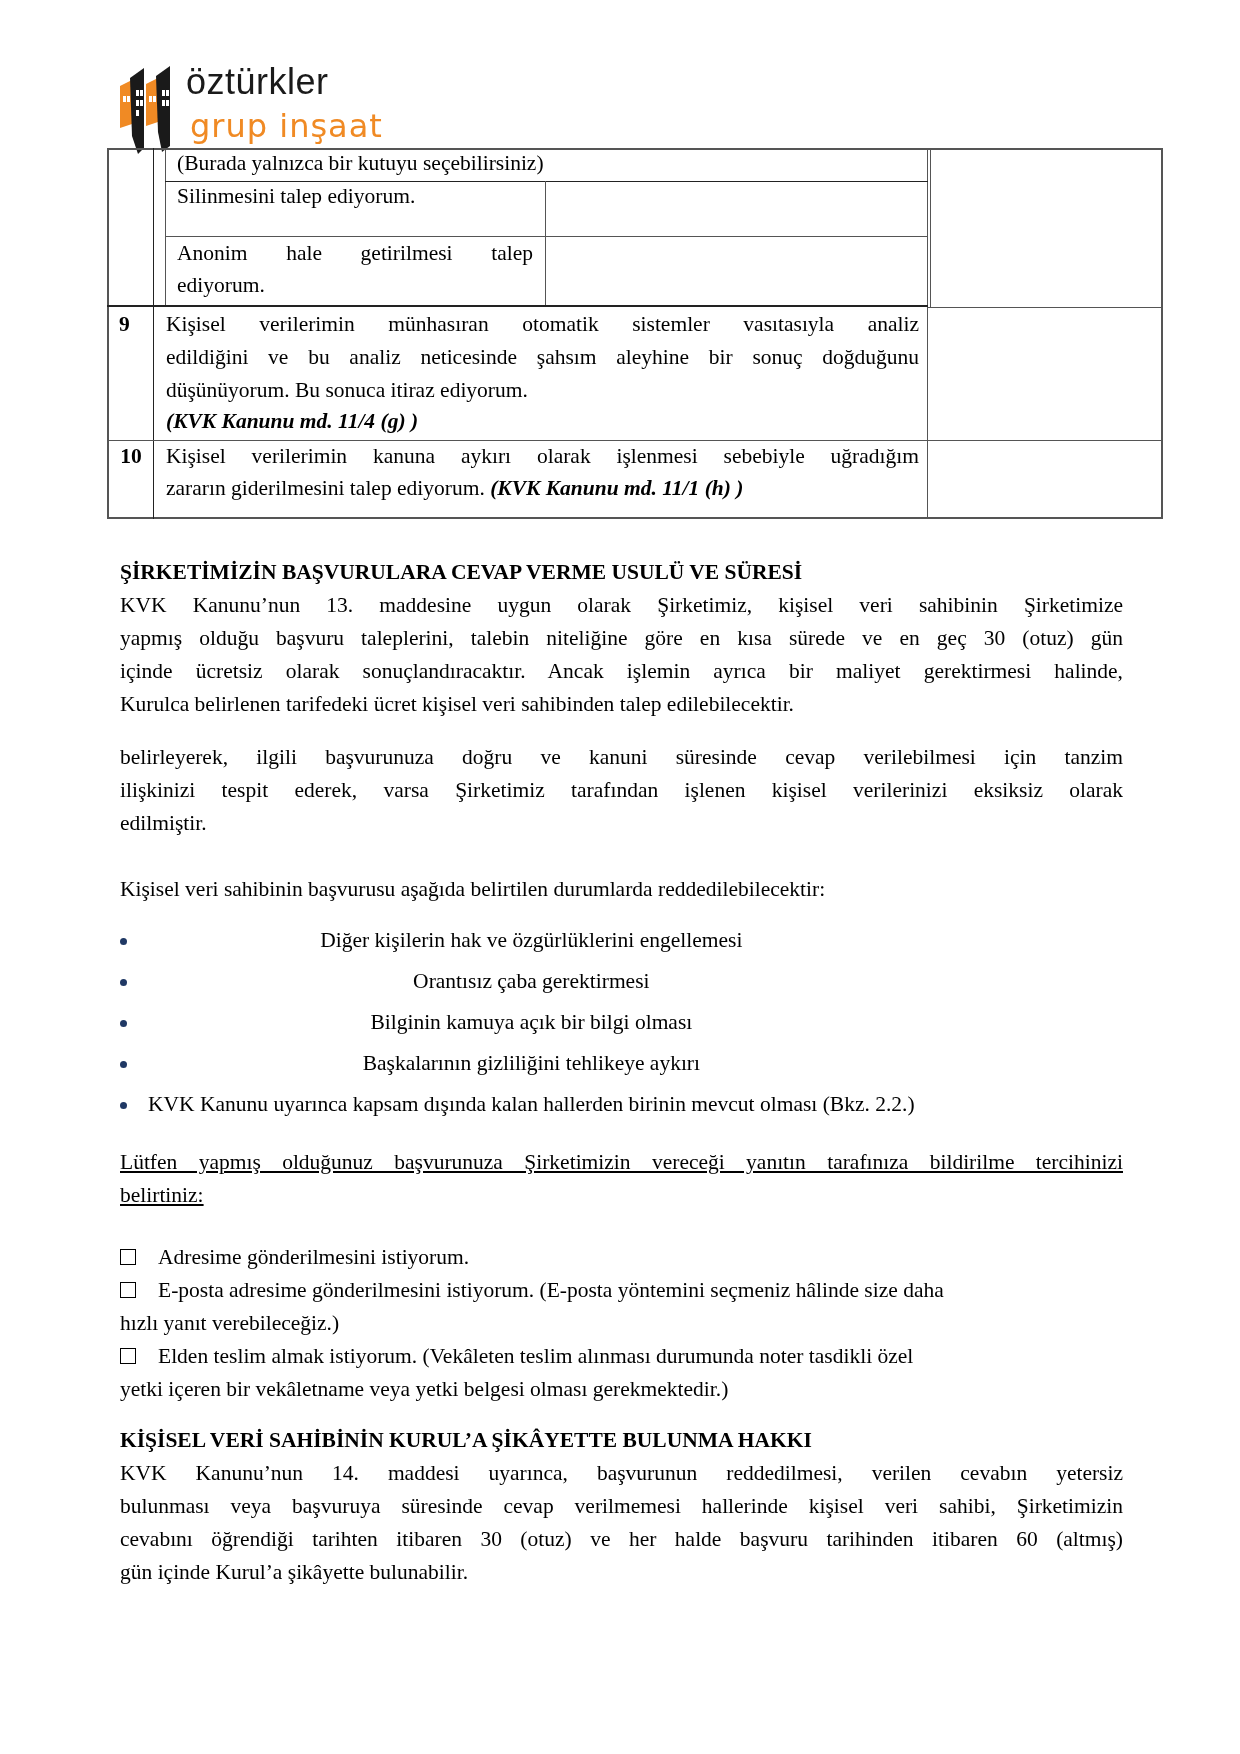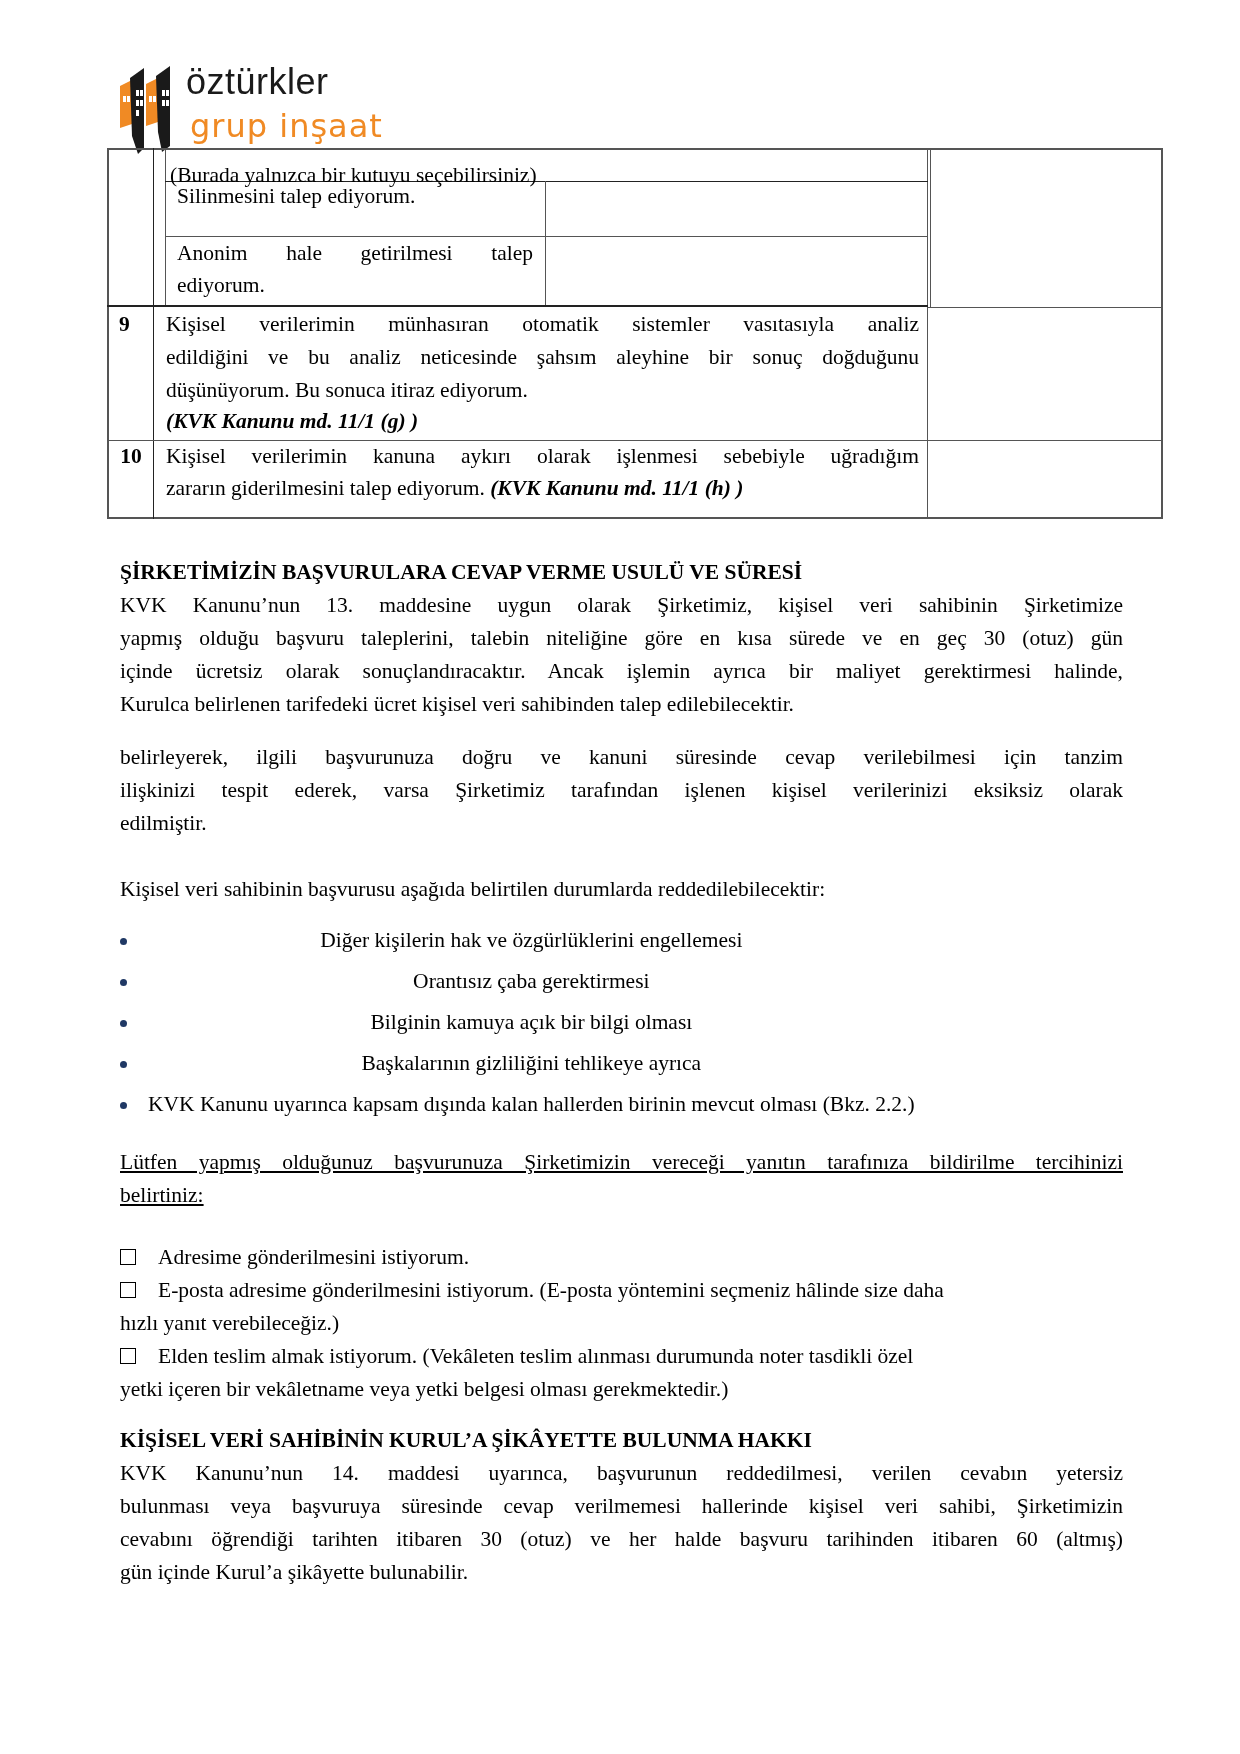--- a/index.html
+++ b/index.html
@@ -79,33 +79,33 @@
 
   <div class="b" style="left:58px;top:0;width:1px;height:159px;"></div>
   <div class="b" style="left:58px;top:33px;width:763px;height:1px;background:#222;"></div>
   <div class="b" style="left:58px;top:88px;width:763px;height:1px;"></div>
   <div class="b" style="left:438px;top:33px;width:1px;height:126px;"></div>
 
   <div class="b" style="left:0;top:157px;width:821px;height:2px;background:#222;"></div>
   <div class="b" style="left:821px;top:159px;width:235px;height:1px;"></div>
   <div class="b" style="left:0;top:292px;width:1056px;height:1px;"></div>
 
-  <div class="cell-text" style="left:63px;top:-1px;margin-top:12px;">(Burada yalnızca bir kutuyu seçebilirsiniz)</div>
+  <div class="cell-text" style="left:70px;top:-1px;">(Burada yalnızca bir kutuyu seçebilirsiniz)</div>
   <div class="cell-text" style="left:70px;top:32px;">Silinmesini talep ediyorum.</div>
   <div style="position:absolute;left:440px;top:35px;width:378px;height:52px;"></div>
   <div class="cell-text" style="left:70px;top:89px;width:356px;text-align-last:justify;">Anonim hale getirilmesi talep</div>
   <div class="cell-text" style="left:70px;top:121px;">ediyorum.</div>
   <div style="position:absolute;left:440px;top:90px;width:378px;height:66px;"></div>
   <div style="position:absolute;left:825px;top:2px;width:228px;height:155px;"></div>
 
   <div class="num" style="left:12px;top:160px;">9</div>
   <div class="cell-text" style="left:59px;top:160px;width:753px;text-align-last:justify;">Kişisel verilerimin münhasıran otomatik sistemler vasıtasıyla analiz</div>
   <div class="cell-text" style="left:59px;top:193px;width:753px;text-align-last:justify;">edildiğini ve bu analiz neticesinde şahsım aleyhine bir sonuç doğduğunu</div>
   <div class="cell-text" style="left:59px;top:226px;">düşünüyorum. Bu sonuca itiraz ediyorum.</div>
-  <div class="cell-text bi" style="left:59px;top:257px;">(KVK Kanunu md. 11/1 (g) )</div>
+  <div class="cell-text bi" style="left:59px;top:257px;">(KVK Kanunu md. 11/4 (g) )</div>
   <div style="position:absolute;left:822px;top:161px;width:231px;height:130px;"></div>
 
   <div class="num" style="left:2px;top:292px;width:44px;text-align:center;">10</div>
   <div class="cell-text" style="left:59px;top:292px;width:753px;text-align-last:justify;">Kişisel verilerimin kanuna aykırı olarak işlenmesi sebebiyle uğradığım</div>
   <div class="cell-text" style="left:59px;top:324px;">
     <span>zararın giderilmesini talep ediyorum.</span>
     <span class="bi">(KVK Kanunu md. 11/1 (h) )</span>
   </div>
   <div style="position:absolute;left:822px;top:294px;width:231px;height:74px;"></div>
 </div>
@@ -121,21 +121,21 @@
   <span class="para-line">belirleyerek, ilgili başvurunuza doğru ve kanuni süresinde cevap verilebilmesi için tanzim</span>
   <span class="para-line">ilişkinizi tespit ederek, varsa Şirketimiz tarafından işlenen kişisel verilerinizi eksiksiz olarak</span>
   <span class="para-line last">edilmiştir.</span>
 </div>
 <div class="section" style="top:873px;">Kişisel veri sahibinin başvurusu aşağıda belirtilen durumlarda reddedilebilecektir:</div>
 
 <ul class="bullets">
   <li><span class="dot"></span><span>Diğer kişilerin hak ve özgürlüklerini engellemesi</span></li>
   <li><span class="dot"></span><span>Orantısız çaba gerektirmesi</span></li>
   <li><span class="dot"></span><span>Bilginin kamuya açık bir bilgi olması</span></li>
-  <li><span class="dot"></span><span>Başkalarının gizliliğini tehlikeye ayrıca</span></li>
+  <li><span class="dot"></span><span>Başkalarının gizliliğini tehlikeye aykırı</span></li>
   <li><span class="dot"></span><span>KVK Kanunu uyarınca kapsam dışında kalan hallerden birinin mevcut olması (Bkz. 2.2.)</span></li>
 </ul>
 
 <div class="section" style="top:1146px;text-decoration:underline;">
   <span class="para-line">Lütfen yapmış olduğunuz başvurunuza Şirketimizin vereceği yanıtın tarafınıza bildirilme tercihinizi</span>
   <span class="para-line last">belirtiniz:</span>
 </div>
 
 <div class="opt" style="top:1241px;">
   <span class="box"></span><span>Adresime gönderilmesini istiyorum.</span>

